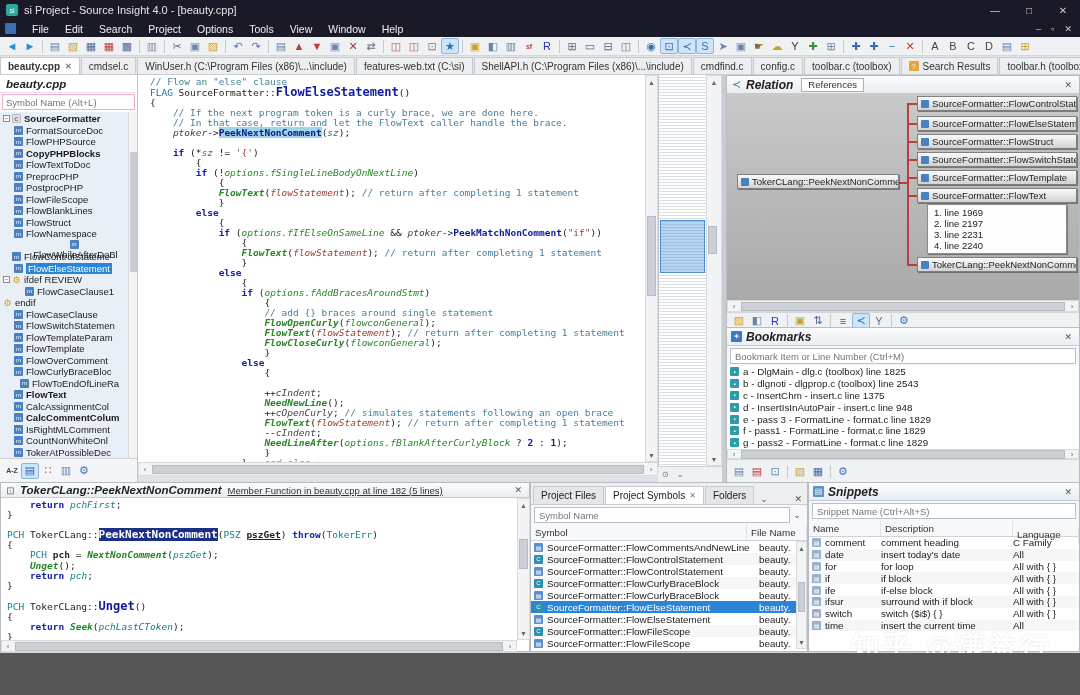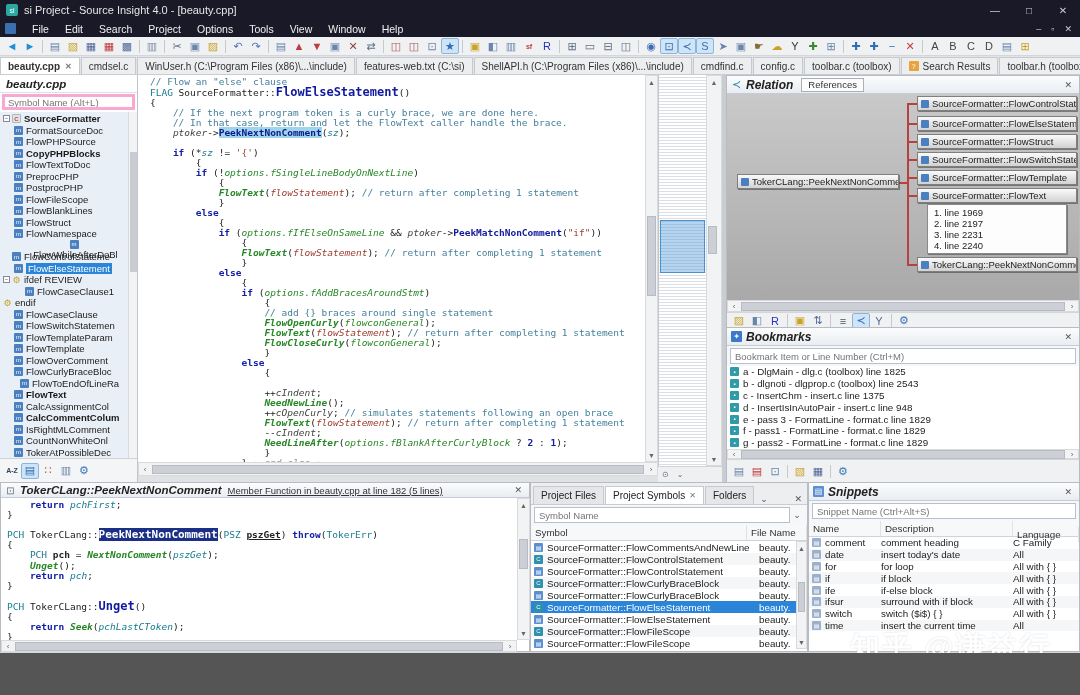--- a/index.html
+++ b/index.html
@@ -26,21 +26,21 @@
   .tab{height:17px;display:flex;align-items:center;padding:0 7px;font-size:10px;color:#333;background:#eceef0;border:1px solid #c6c9cd;border-bottom:none;margin-right:1px;white-space:nowrap;cursor:default;}
   .tab.active{background:#ffffff;font-weight:bold;}
   .tab-close{margin-left:5px;font-size:8px;color:#777;}
   .tab-ico{width:10px;height:10px;background:#e8a33d;color:#fff;font-size:7px;display:inline-flex;align-items:center;justify-content:center;margin-right:4px;border-radius:1px;}
   
   .main{position:absolute;left:0;top:75px;width:1080px;height:407px;background:#dfe1e4;}
   
   .sidebar{position:absolute;left:0;top:0;width:138px;height:407px;background:#ffffff;border-right:1px solid #c2c6ca;}
   .sb-header{height:18px;display:flex;align-items:center;padding-left:6px;font-weight:bold;font-style:italic;font-size:11.5px;border-bottom:1px solid #e0e0e0;background:#fff;}
   .sb-search{height:19px;padding:1px 2px;}
-  .sb-search input{width:100%;height:16px;border:3px solid #f9a8d4;font-size:9.5px;padding:0 3px;font-family:"Liberation Sans",sans-serif;color:#333;}
+  .sb-search input{width:100%;height:16px;border:1px solid #f9a8d4;font-size:9.5px;padding:0 3px;font-family:"Liberation Sans",sans-serif;color:#333;}
   .tree{height:346px;overflow:hidden;background:#e9eff6;position:relative;padding-top:1px;}
   .tree-row{height:11.5px;display:flex;align-items:center;white-space:nowrap;font-size:9.5px;cursor:default;}
   .tree-row.bold .tree-label{font-weight:bold;}
   .tree-exp{width:7px;height:7px;border:1px solid #889;background:#fff;color:#445;font-size:6px;line-height:5px;text-align:center;margin-right:2px;flex:0 0 auto;}
   .tree-ico{width:9px;height:9px;border-radius:1px;color:#fff;font-size:6px;display:inline-flex;align-items:center;justify-content:center;margin-right:3px;flex:0 0 auto;}
   .ico-m{background:#4a7fc0;}
   .ico-C{background:#e0e4ea;color:#c05020;font-weight:bold;border:1px solid #b0b6c0;}
   .ico-pp{background:transparent;color:#c9a227;font-size:9px;}
   .tree-label{color:#1a1a1a;}
   .sel-label{background:#2a84d8;color:#fff;padding:0 2px;}

